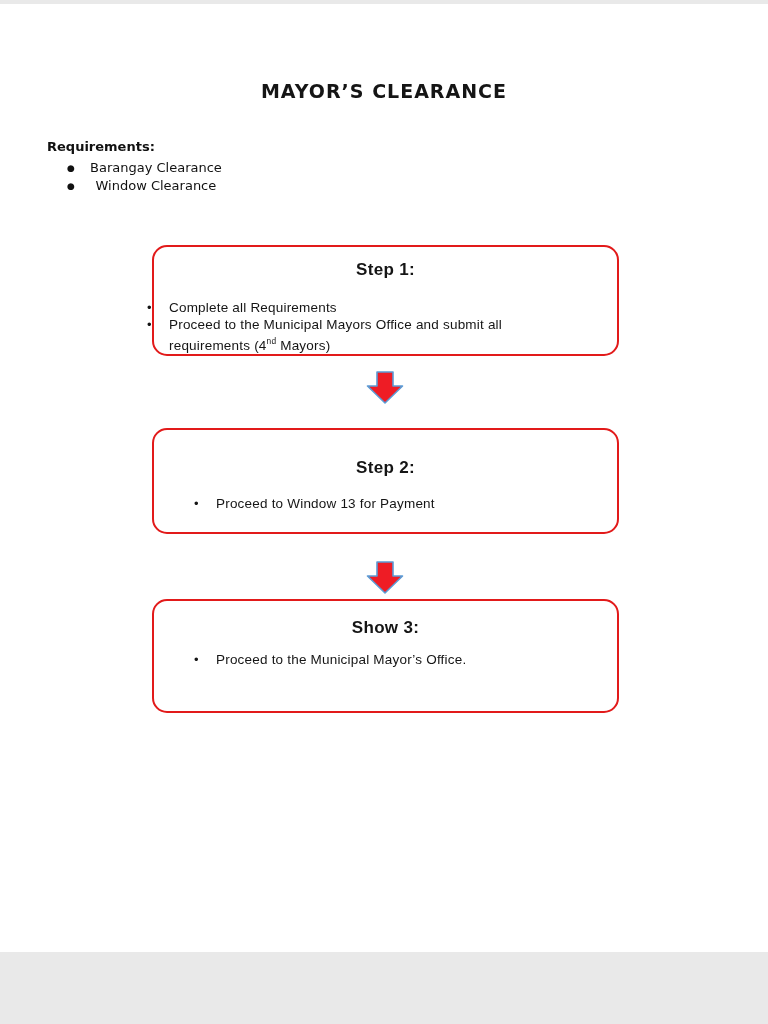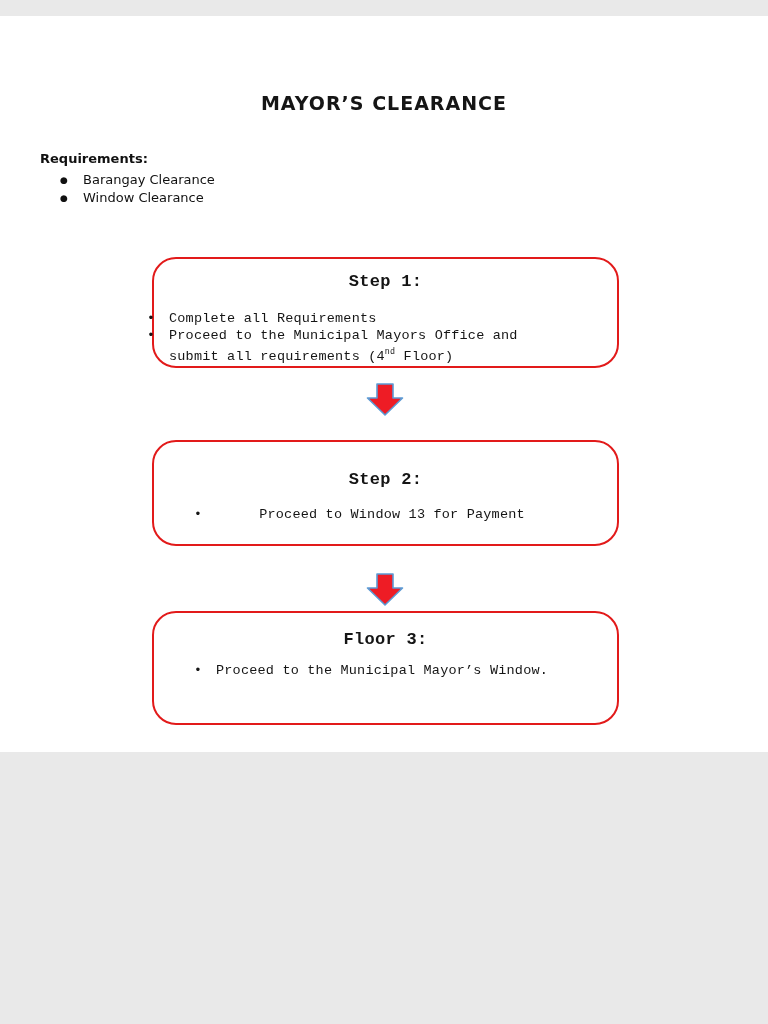--- a/index.html
+++ b/index.html
@@ -1,48 +1,48 @@
 <!DOCTYPE html>
 <html style="--background: #FFFFFF; --text: #111111; --box-border: #E21A1A; --arrow-fill: #EE1C25; --arrow-stroke: #5B9BD5;"><head>
 <meta charset="utf-8">
 <style>
   * { margin:0; padding:0; box-sizing:border-box; }
   html,body { background:#e9e9e9; }
   .page {
     position:relative;
-    width:768px; height:736px;
+    width:768px; height:948px;
     background:var(--background, #ffffff);
-    margin:16px auto;
+    margin:4px auto;
     overflow:hidden;
     font-family:"DejaVu Sans", sans-serif;
     color:var(--text, #111111);
   }
   .doc-title {
     position:absolute; top:76px; left:0; width:100%;
     text-align:center;
     font-size:19px; font-weight:bold; letter-spacing:1px;
     color:#151515;
   }
-  .requirements { position:absolute; left:40px; top:135px; }
+  .requirements { position:absolute; left:47px; top:135px; }
   .req-heading { font-size:13px; font-weight:bold; }
-  .req-list { list-style:none; margin-top:5px; }
+  .req-list { list-style:none; margin-top:5px;text-align:center; }
   .req-list li {
     position:relative; padding-left:43px;
     font-size:13px; line-height:18px;
   }
   .req-list li::before {
     content:"●"; position:absolute; left:20px; top:0;
     font-size:9px;
   }
   .step-box {
     position:absolute; left:152px; width:467px;
     background:var(--background, #ffffff);
     border:2px solid var(--box-border, #E21A1A);
-    border-radius:24px;
-    font-family:Liberation Mono, monospace;
+    border-radius:15px;
+    font-family:Liberation Sans, sans-serif;
   }
   .step-heading {
     text-align:center; font-size:17px; font-weight:bold;
     letter-spacing:0.3px; color:#151515;
   }
   .step-list { list-style:none; padding-left:62px; }
   .step-list li {
     position:relative; max-width:352px;
     font-size:13.5px; line-height:17px; letter-spacing:0.2px;
     color:#151515;
@@ -50,21 +50,21 @@
   .step-list li::before {
     content:"•"; position:absolute; left:-22px; top:0;
     font-size:13px;
   }
   .step-list sup { font-size:0.62em; vertical-align:super; }
   .step-1 { top:241px; height:111px; }
   .step-1 .step-heading { margin-top:13px; }
   .step-1 .step-list { margin-top:19px;padding-left:15px; }
   .step-2 { top:424px; height:106px; }
   .step-2 .step-heading { margin-top:28px; }
-  .step-2 .step-list { margin-top:17px;text-align:center; }
+  .step-2 .step-list { margin-top:17px; }
   .step-3 { top:595px; height:114px; }
   .step-3 .step-heading { margin-top:17px; }
   .step-3 .step-list { margin-top:13px; }
   .flow-arrow { position:absolute; left:366px; width:38px; height:33px; }
   .arrow-1 { top:367px; }
   .arrow-2 { top:557px; }
   .flow-arrow svg polygon {
     fill:var(--arrow-fill, #EE1C25);
     stroke:var(--arrow-stroke, #5B9BD5);
     stroke-width:1.6;
@@ -83,21 +83,21 @@
     <ul class="req-list">
       <li>Barangay Clearance</li>
       <li>Window Clearance</li>
     </ul>
   </div>
 
   <div class="step-box step-1">
     <div class="step-heading">Step 1:</div>
     <ul class="step-list">
       <li>Complete all Requirements</li>
-      <li><span>Proceed to the Municipal Mayors Office and submit all requirements (4</span><sup>nd</sup><span> Floor)</span></li>
+      <li><span>Proceed to the Municipal Mayors Office and submit all requirements (4</span><sup>nd</sup><span> Mayors)</span></li>
     </ul>
   </div>
 
   <div class="flow-arrow arrow-1">
     <svg viewBox="0 0 38 33" width="38" height="33" aria-hidden="true">
       <polygon points="11,1 27,1 27,15 36.5,15 19,32 1.5,15 11,15"></polygon>
     </svg>
   </div>
 
   <div class="step-box step-2">
@@ -107,19 +107,19 @@
     </ul>
   </div>
 
   <div class="flow-arrow arrow-2">
     <svg viewBox="0 0 38 33" width="38" height="33" aria-hidden="true">
       <polygon points="11,1 27,1 27,15 36.5,15 19,32 1.5,15 11,15"></polygon>
     </svg>
   </div>
 
   <div class="step-box step-3">
-    <div class="step-heading">Floor 3:</div>
+    <div class="step-heading">Show 3:</div>
     <ul class="step-list">
-      <li>Proceed to the Municipal Mayor’s Window.</li>
+      <li>Proceed to the Municipal Mayor’s Office.</li>
     </ul>
   </div>
 
 </div>
 
 </body></html>

